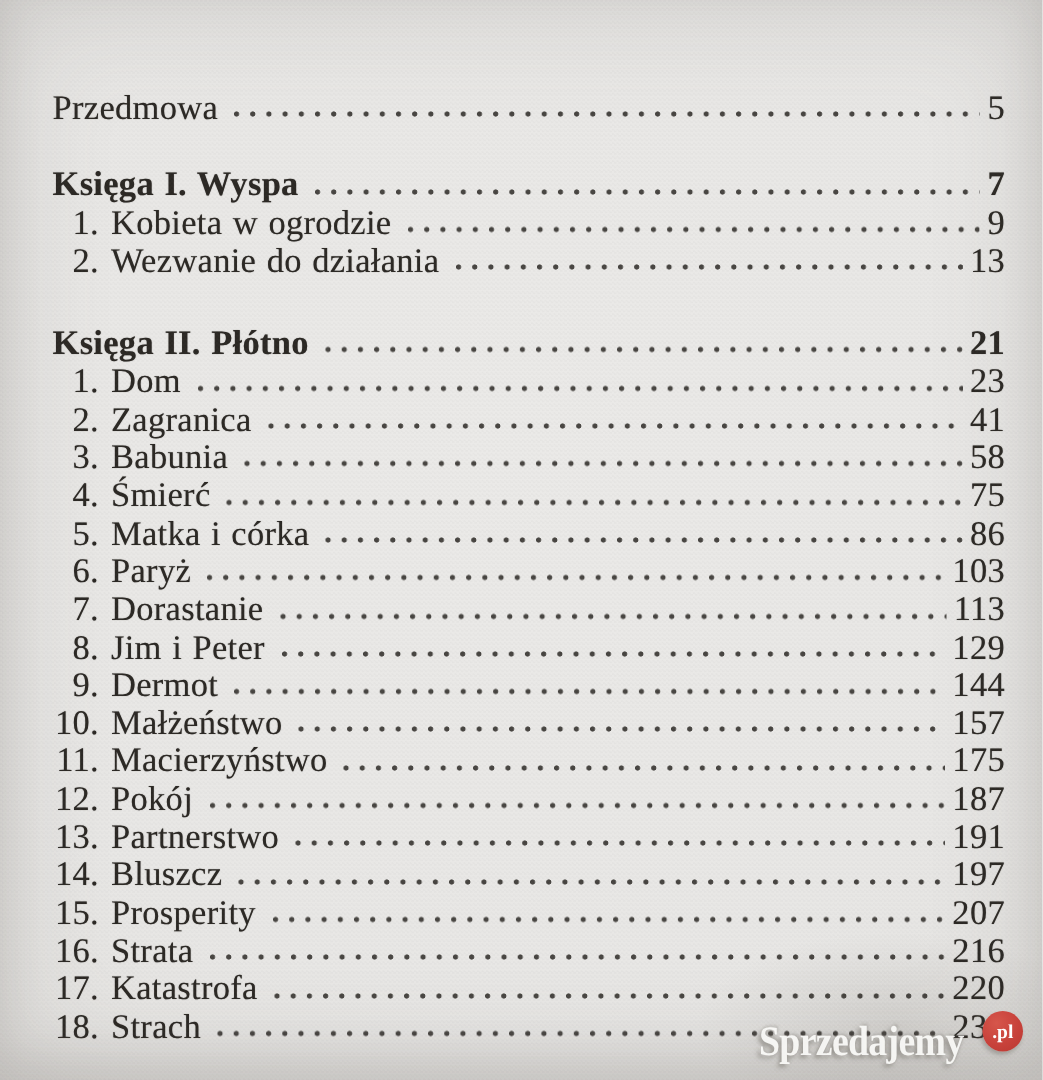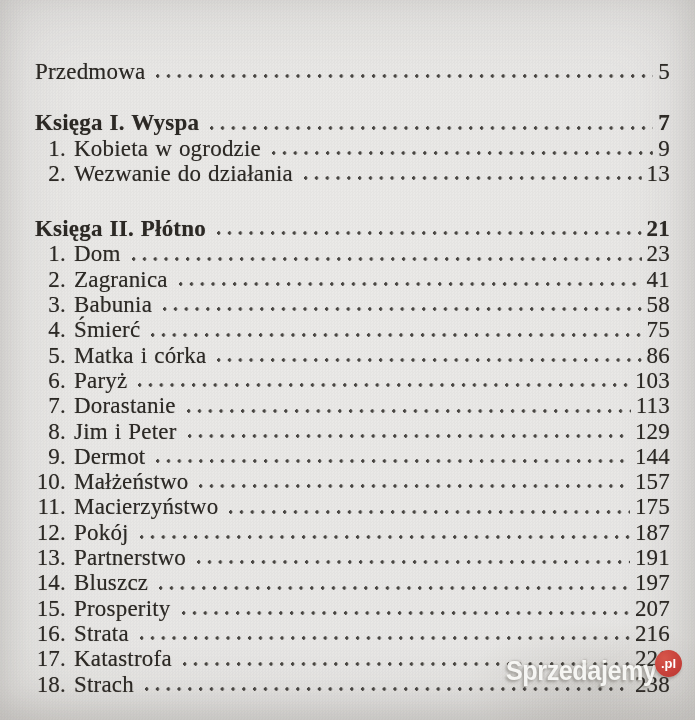--- a/index.html
+++ b/index.html
@@ -40,22 +40,22 @@
   .leader {
     flex: 1 1 auto; align-self: stretch;
     margin-left: 9px; margin-right: 5px;
     background-image: radial-gradient(circle at 1.7px 50%, rgba(49,46,42,0.88) 1.5px, rgba(0,0,0,0) 1.95px);
     background-size: 10.8px 4px;
     background-repeat: repeat-x;
     background-position: left 2px bottom 6px;
   }
   .pg { flex: none; text-align: right; }
   .watermark {
-    position: absolute; left: 506px; top: 656px; z-index: 6;
-    font-family: Liberation Sans, sans-serif;
+    position: absolute; left: 506px; top: 680px; z-index: 6;
+    font-family: Liberation Serif, serif;
     pointer-events: none;
   }
   .wm-text {
     display: inline-block;
     font-size: 28px; font-weight: bold; line-height: 30px;
     letter-spacing: -0.5px;
     transform: scaleX(0.9); transform-origin: left center;
     color: rgba(252,252,250,0.92);
     text-shadow: -2px 2px 3px rgba(104,99,92,0.5), 1px -1px 2px rgba(120,114,107,0.28);
   }

